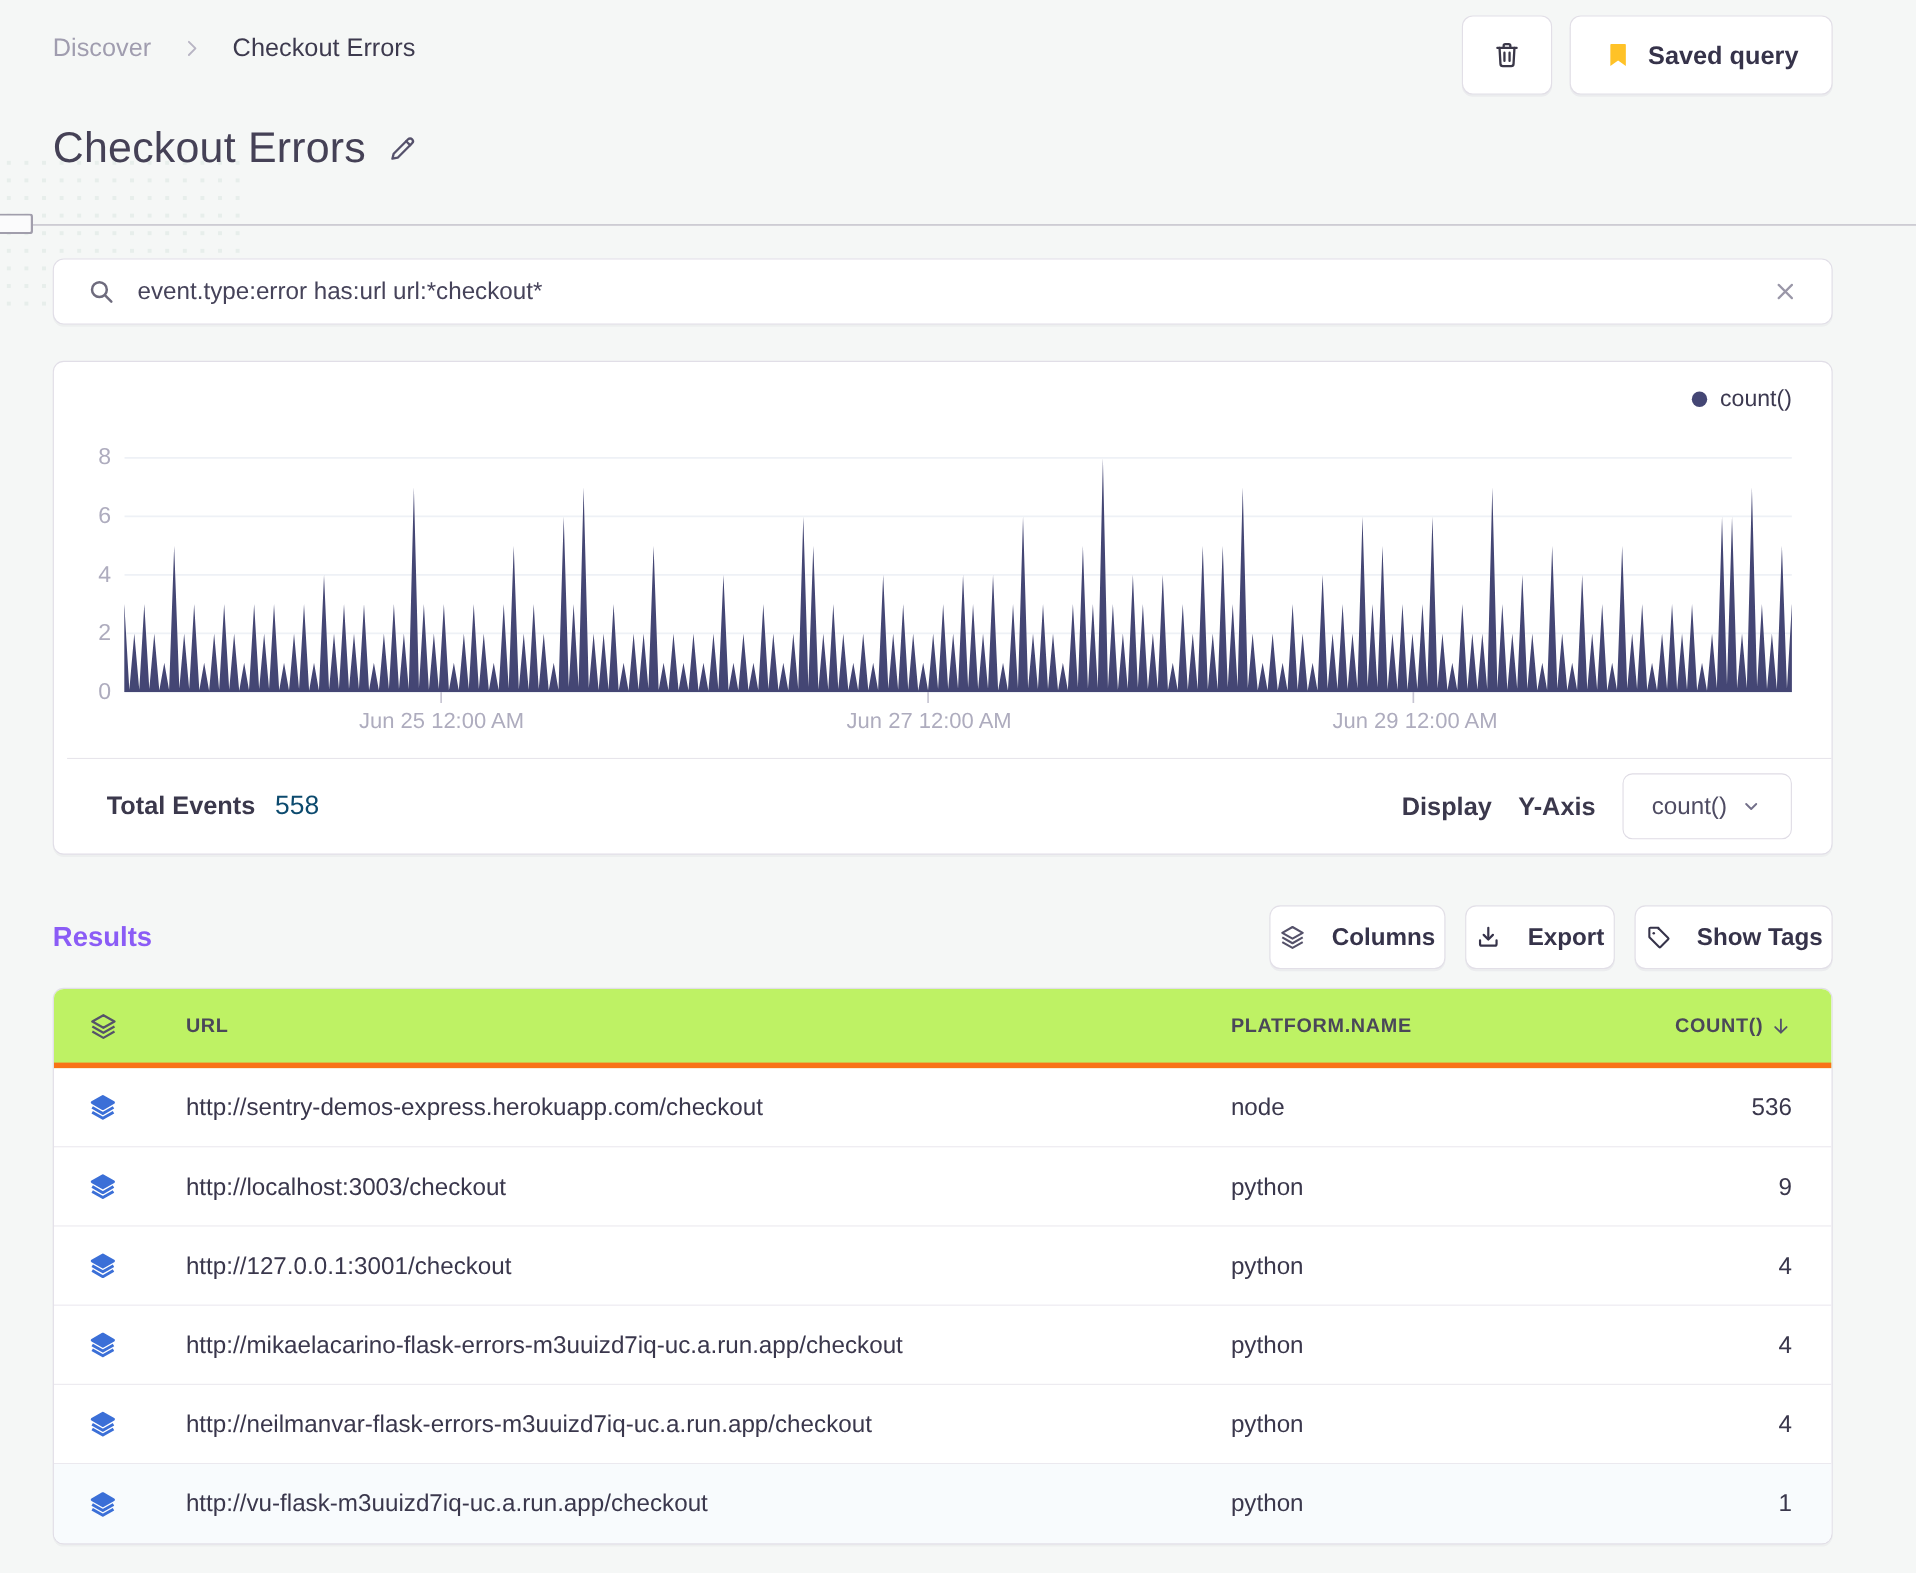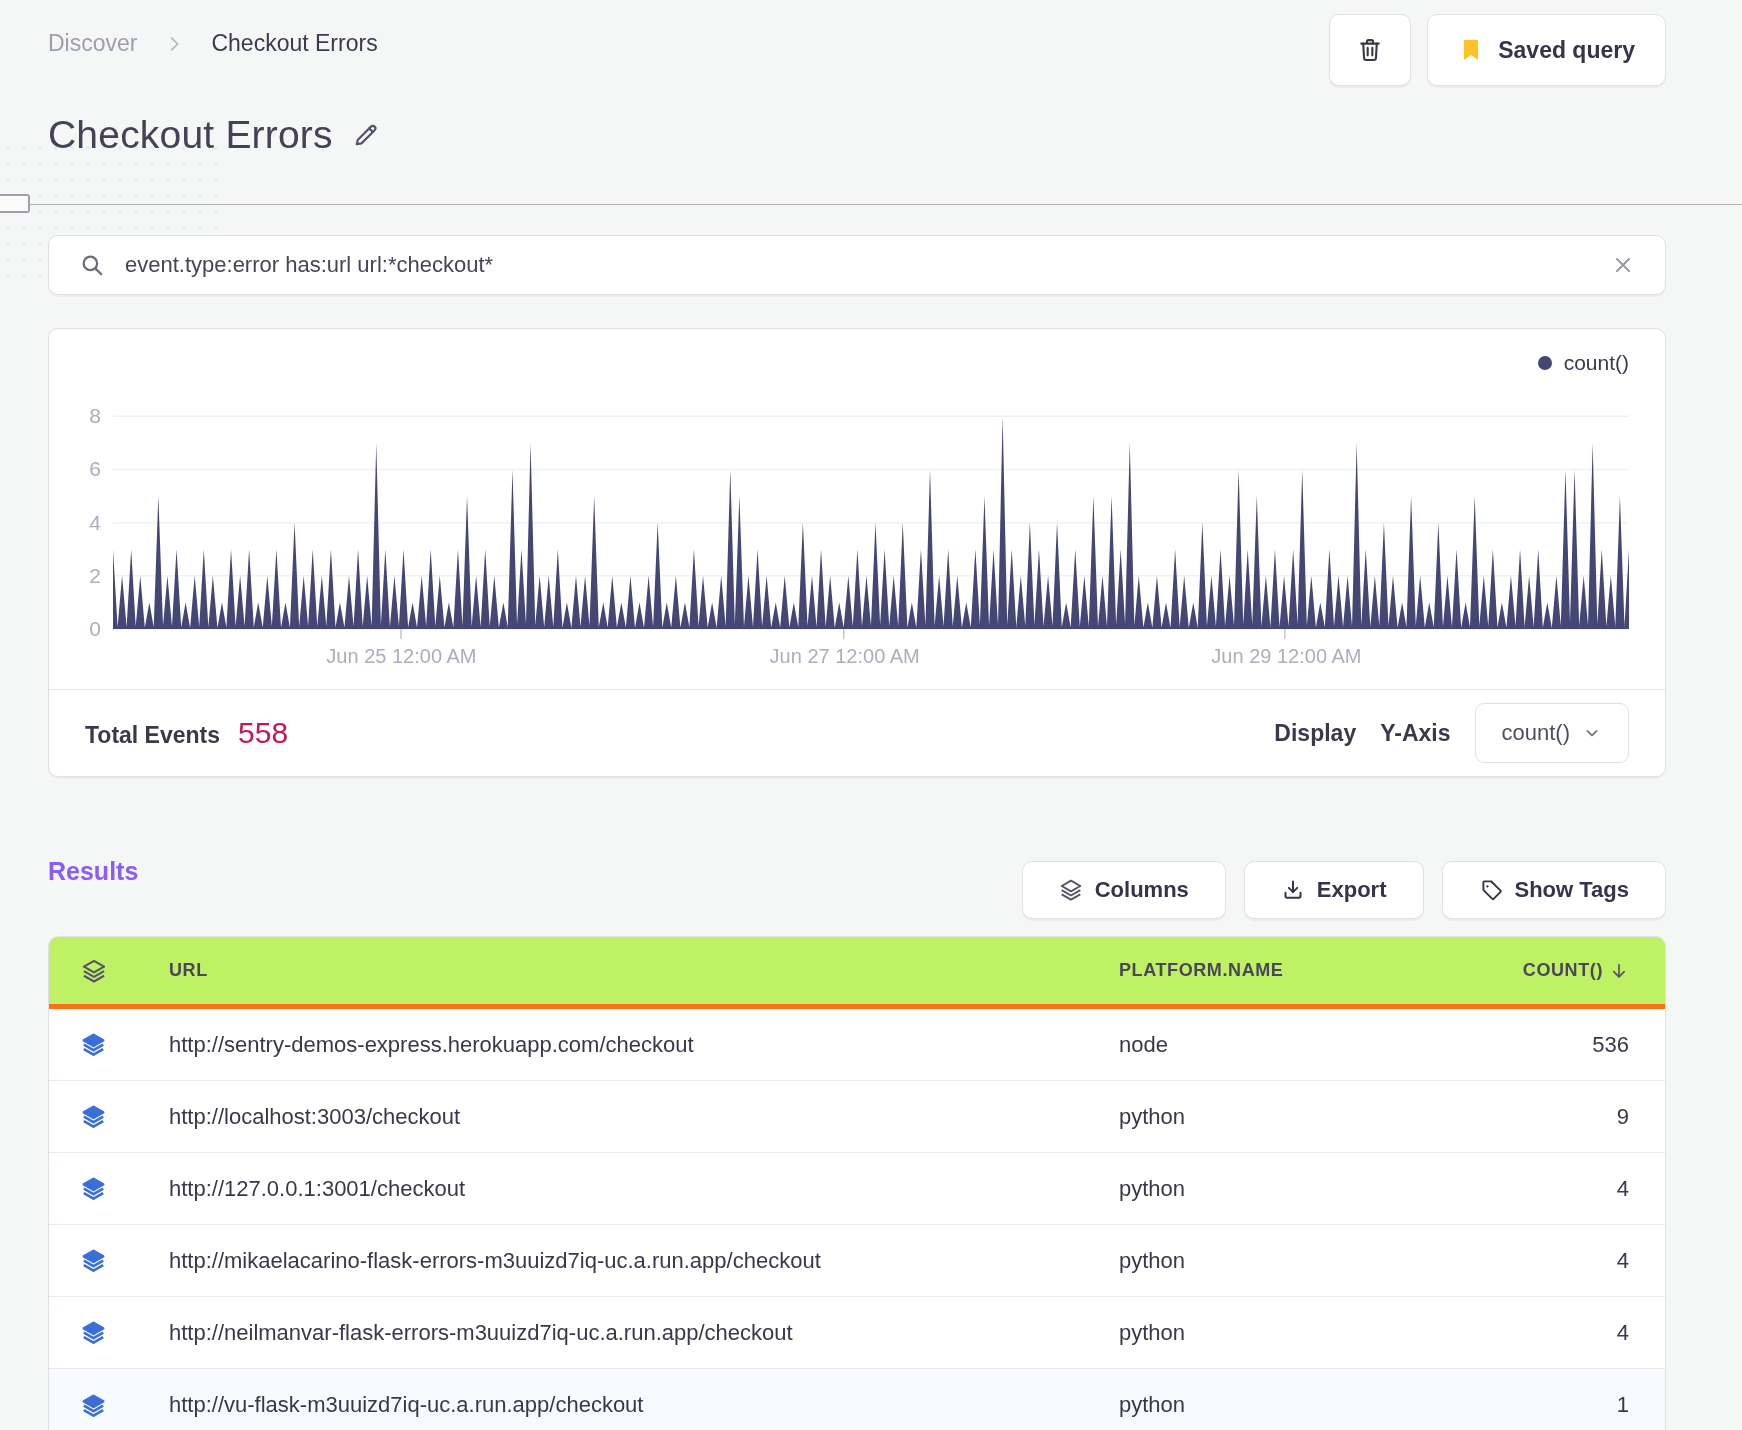--- a/index.html
+++ b/index.html
@@ -63,40 +63,40 @@
     box-shadow:0 2px 0 rgba(54,45,89,.04);
   }
   .legend { position:absolute; top:22px; right:36px; display:flex; align-items:center; gap:12px; }
   .legend-dot { width:14px; height:14px; border-radius:50%; background:#444674; }
   .legend-label { font-size:21px; color:#3c3950; }
   .plot-wrap { position:absolute; left:64px; right:36px; top:60px; height:258px; }
   .plot-wrap svg { width:100%; height:258px; display:block; }
   .y-lab { position:absolute; left:0; width:52px; text-align:right; font-size:21px; color:#aeacbe; }
   .x-lab { position:absolute; top:316px; transform:translateX(-50%); font-size:20px; color:#aeacbe; white-space:nowrap; }
   .chart-footer {
-    position:absolute; left:0; right:0; bottom:0; height:87px;
+    position:absolute; left:12px; right:0; bottom:0; height:87px;
     border-top:1px solid #e7e5eb; display:flex; align-items:center;
     justify-content:space-between; padding:0 36px;
   }
   .footer-left { display:flex; align-items:baseline; gap:18px; }
   .footer-label { font-size:23px; font-weight:700; color:#3b384c; }
-  .footer-value { font-size:30px; color:#be185d; }
+  .footer-value { font-size:24px; color:#0c4a6e; }
   .footer-right { display:flex; align-items:center; gap:24px; }
   .dropdown {
     height:60px; background:#fff; border:1px solid #dfdce5; border-radius:9px;
     display:flex; align-items:center; justify-content:center; gap:12px;
     font-size:22px; color:#4f4c63; padding:0 26px; cursor:pointer;
   }
   .chev { color:#73708a; display:flex; }
 
   
   .results-bar { display:flex; justify-content:space-between; align-items:center; margin:46px 76px 0 48px; }
   .results-title { font-size:25px; font-weight:700; color:#8b5cf6; }
   .results-actions { display:flex; gap:18px; }
-  .btn-small { height:58px; padding:0 36px; font-size:22px; gap:12px;margin-top:38px; }
+  .btn-small { height:58px; padding:0 8px; font-size:22px; gap:24px; }
 
   
   .table-card {
     margin:17px 76px 0 48px; background:#fff;
     border:1px solid #e1dee7; border-radius:10px; overflow:hidden;
     box-shadow:0 2px 0 rgba(54,45,89,.04);
   }
   .t-head {
     display:grid; grid-template-columns:74px 1fr 360px 150px;
     align-items:center; height:72px; background:#bef264;

